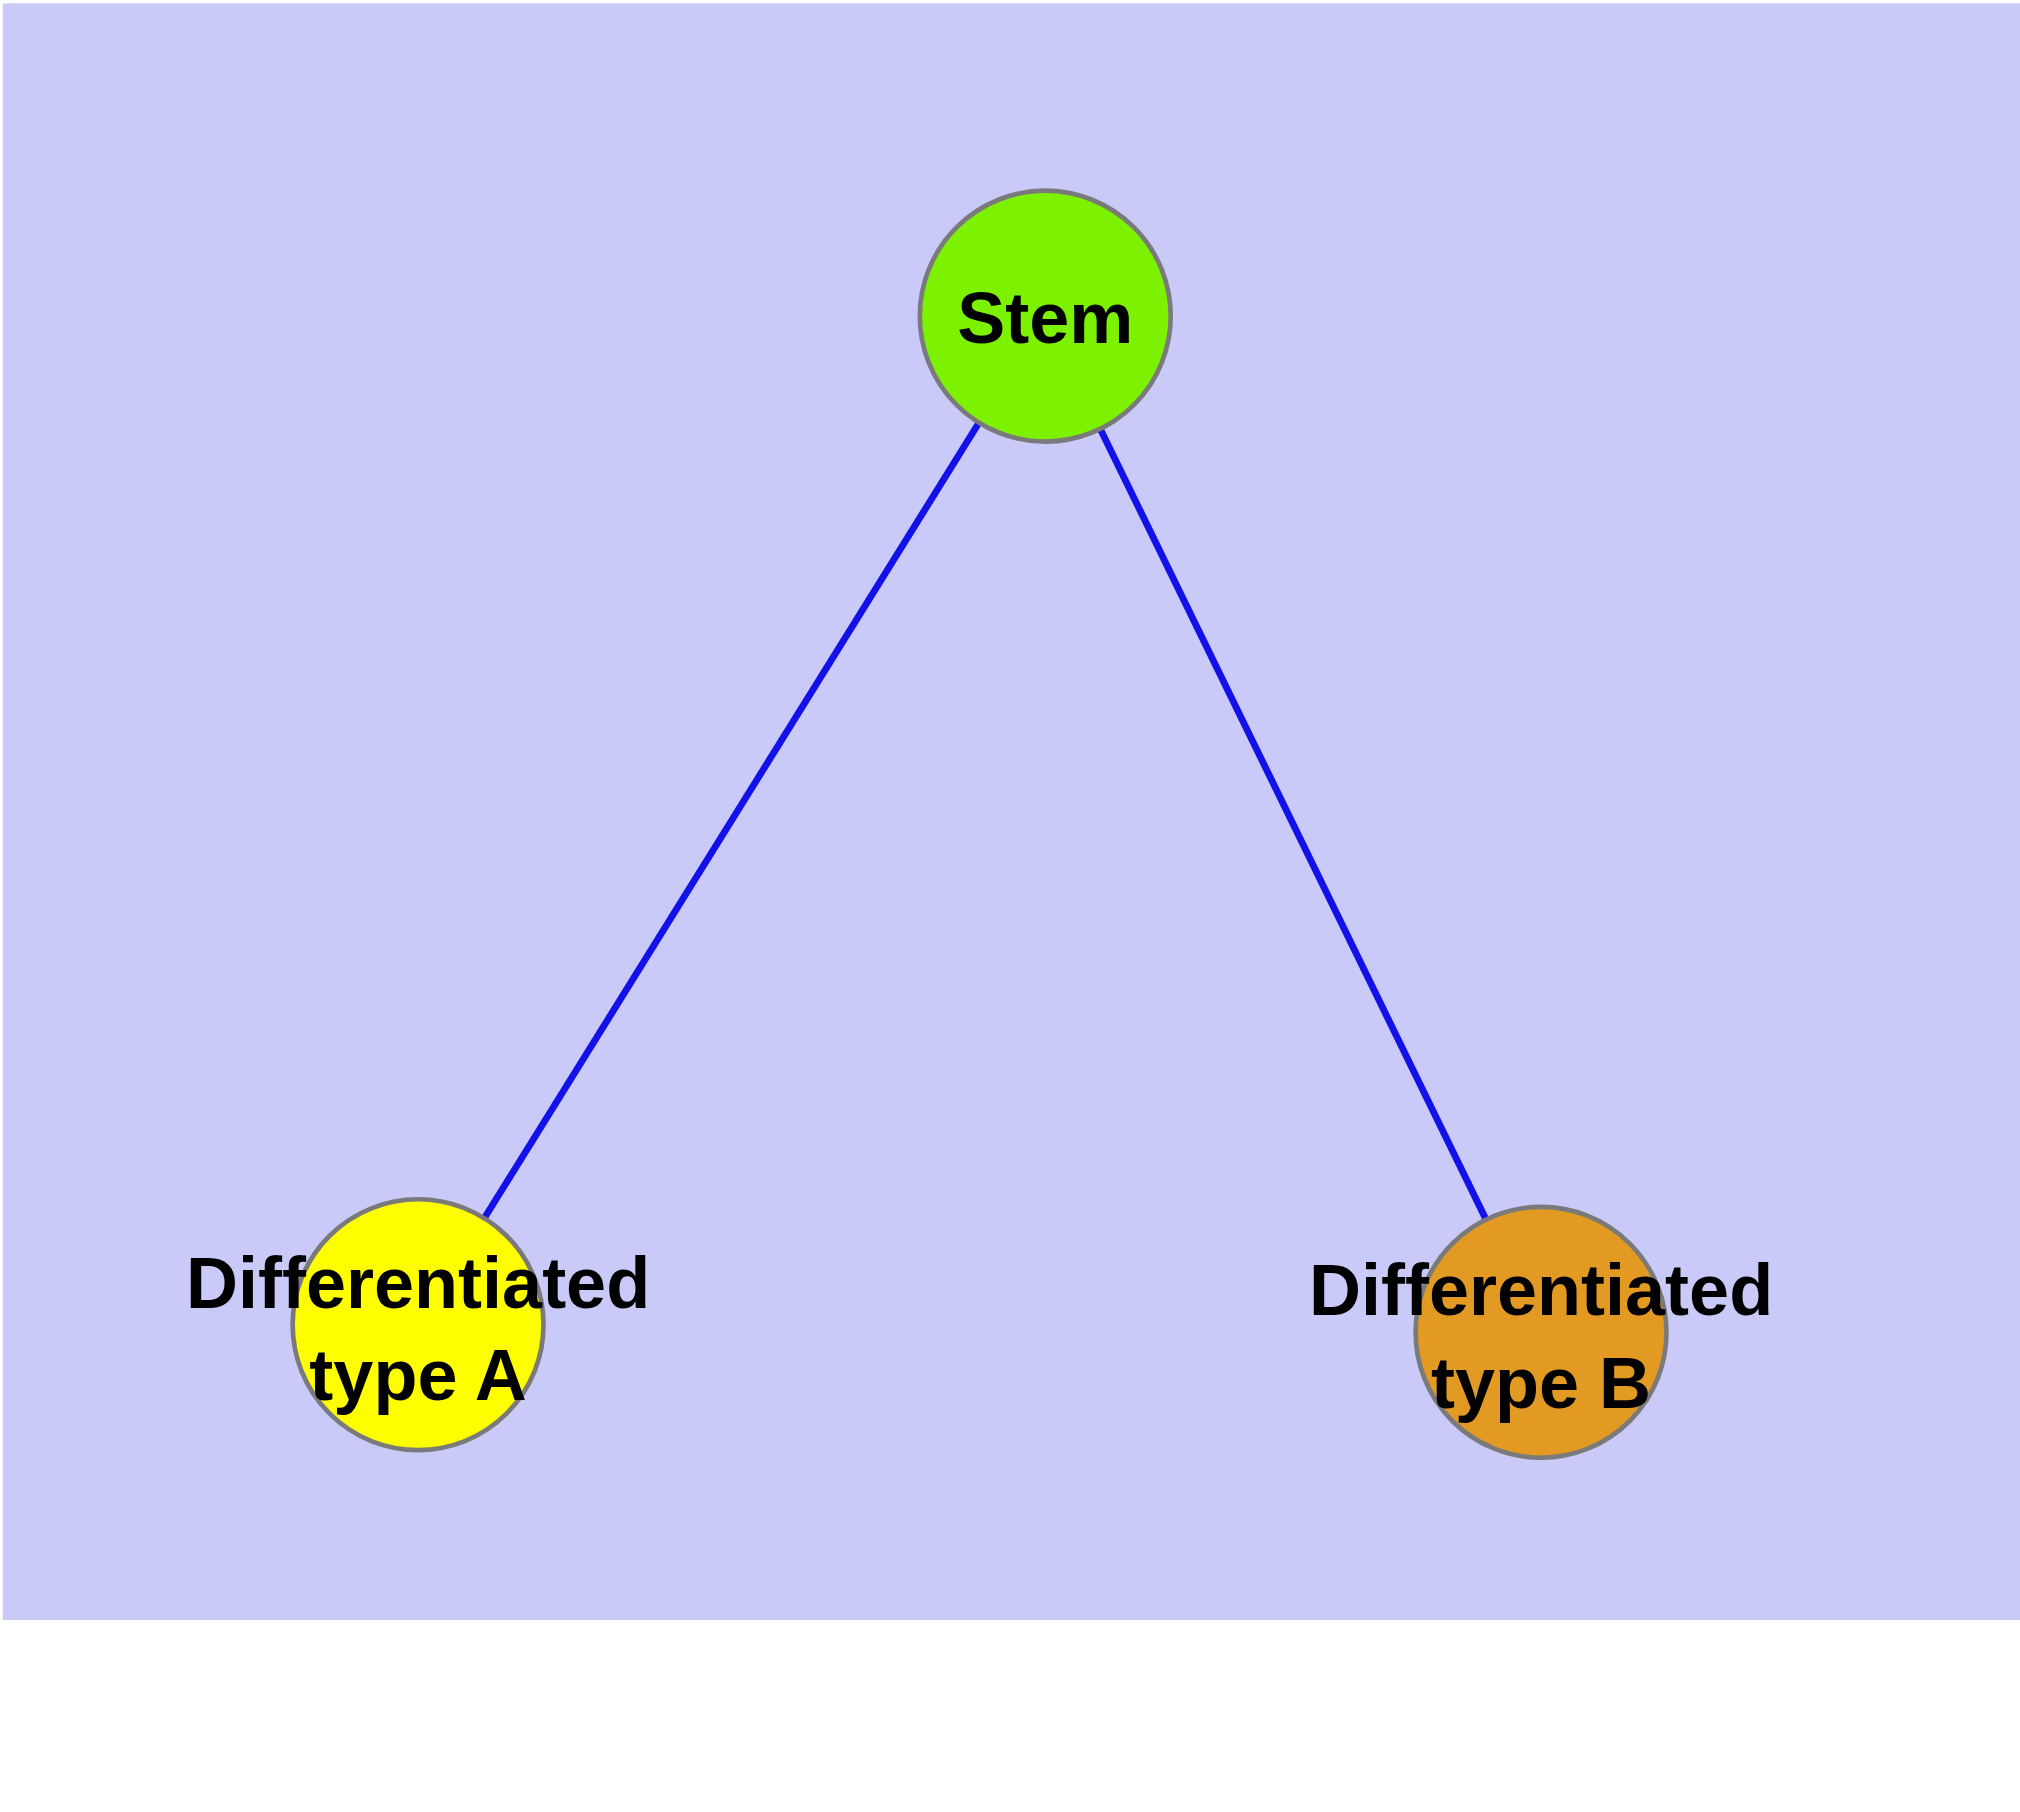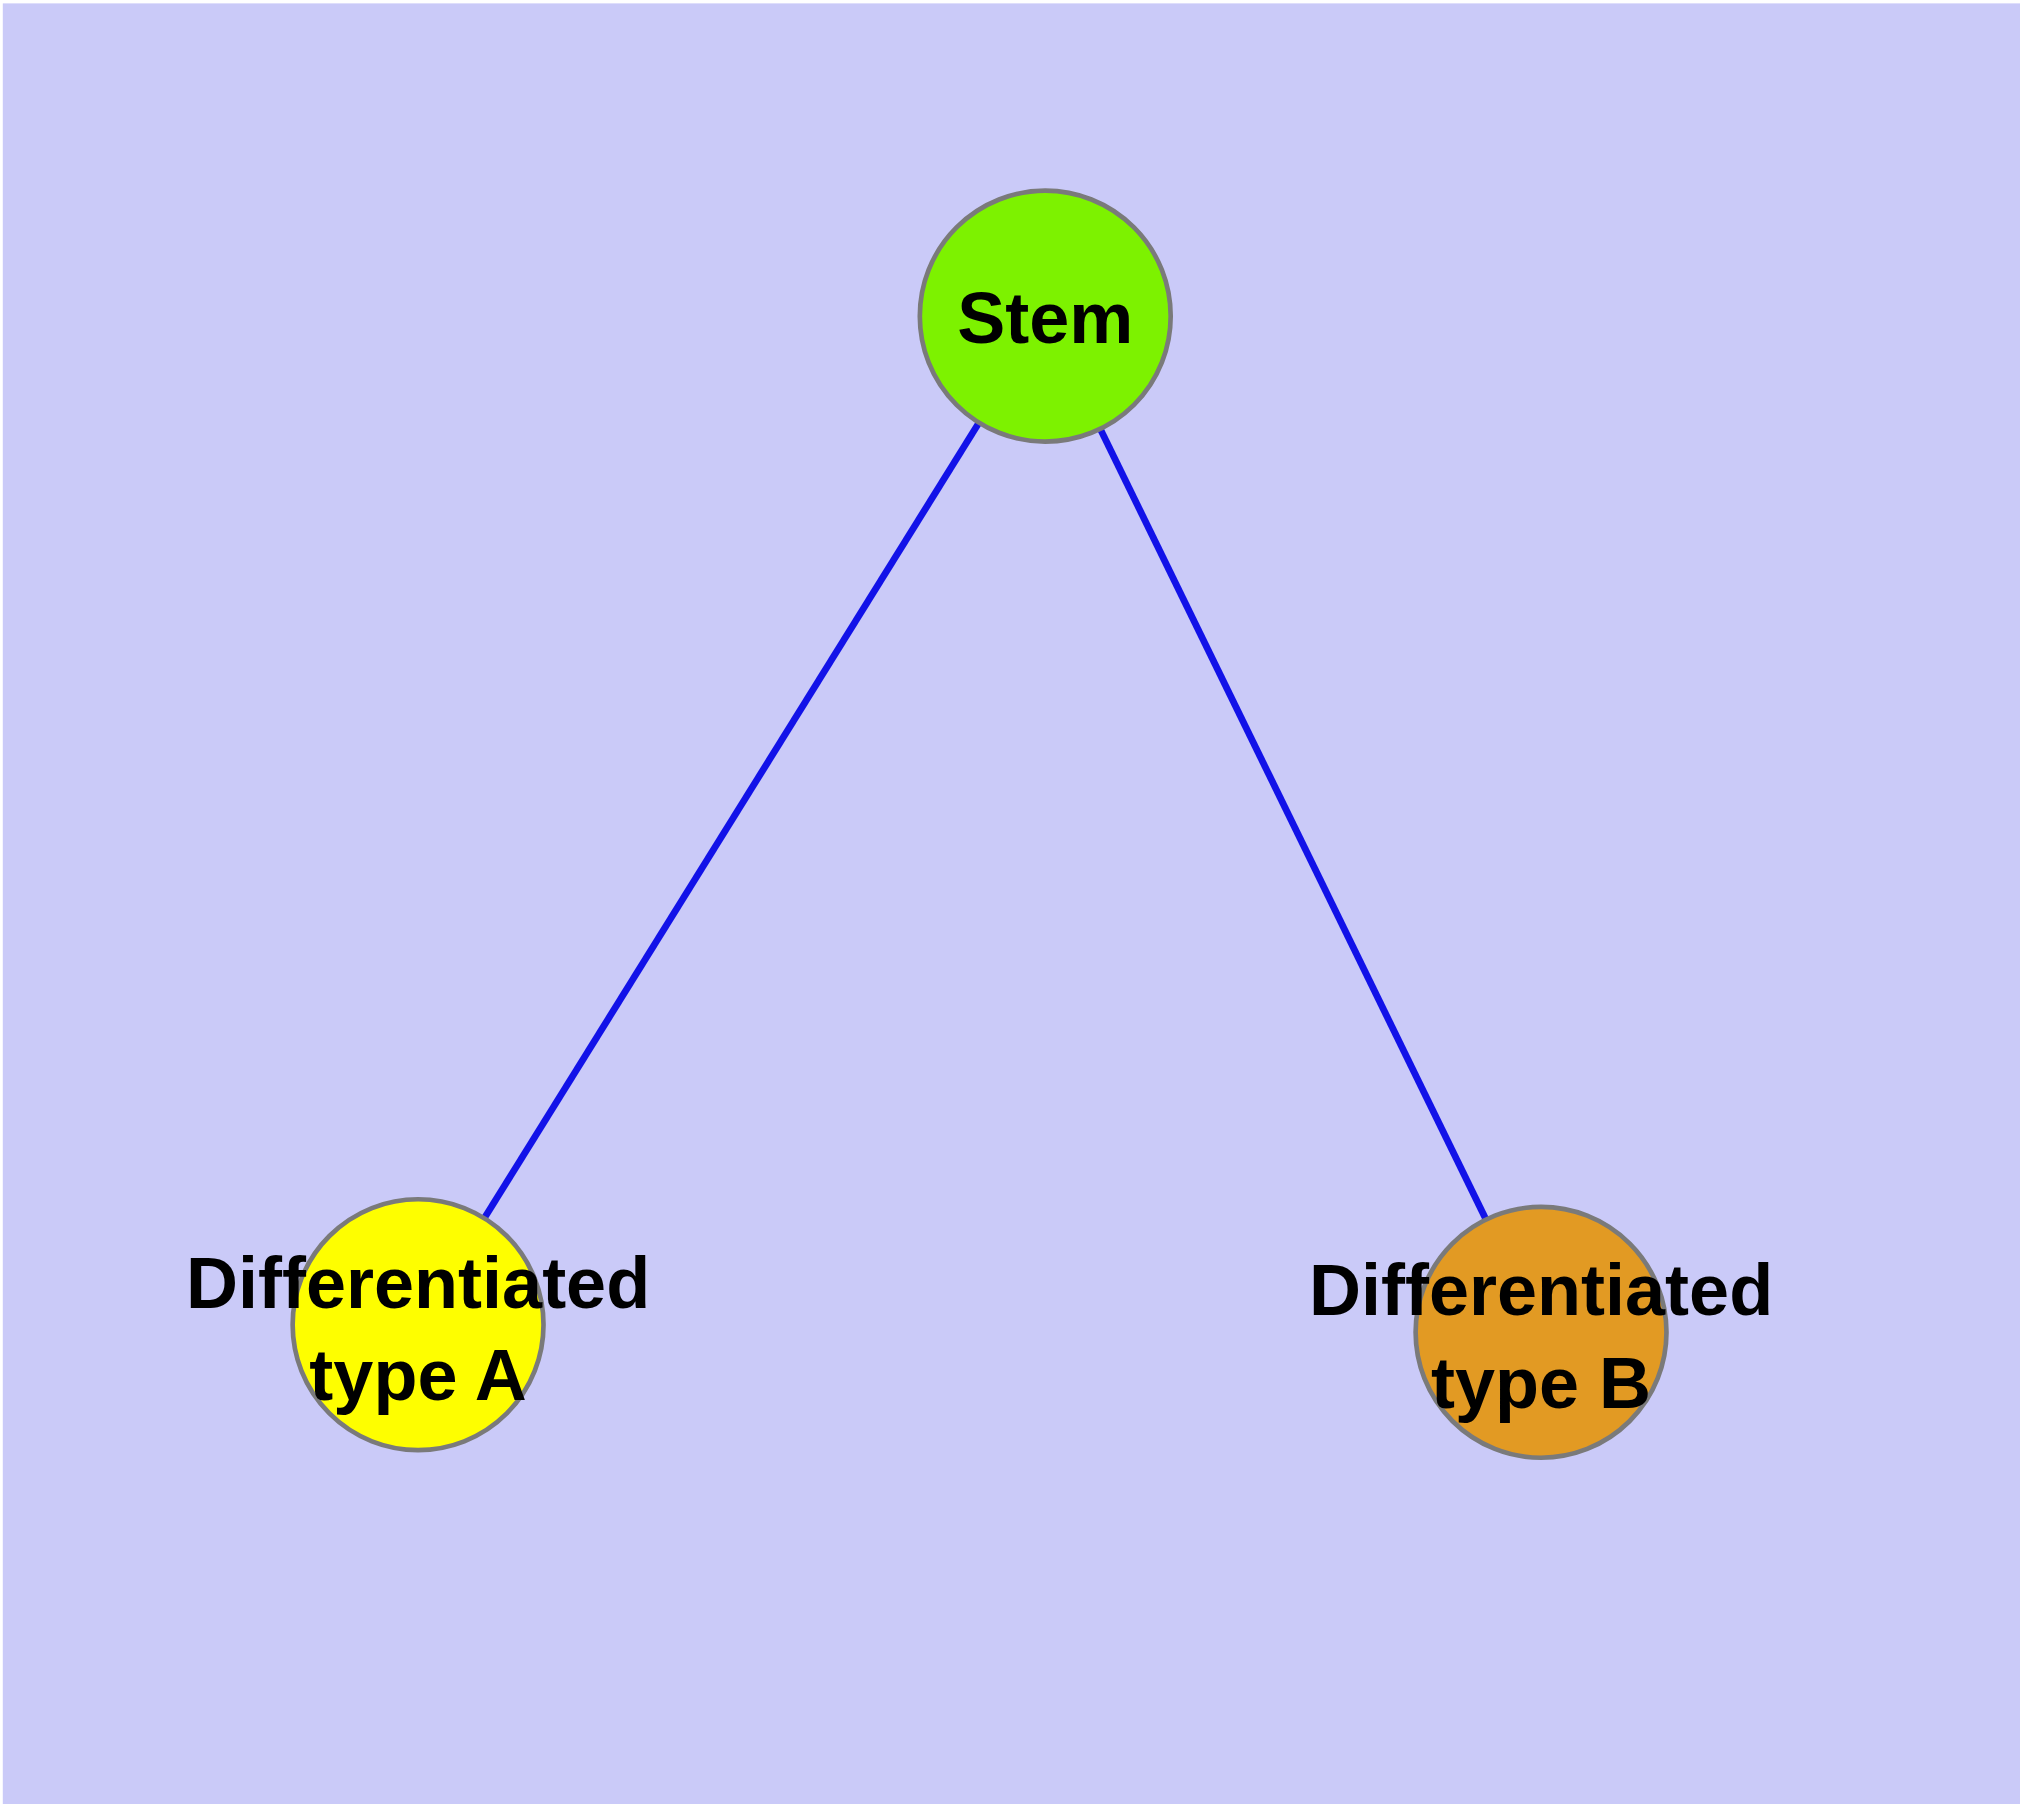--- a/index.html
+++ b/index.html
@@ -3,21 +3,21 @@
 <meta charset="utf-8">
 <style>
   html, body {
     margin: 0;
     padding: 0;
     background: #ffffff;
   }
   .canvas {
     position: relative;
     width: 2021px;
-    height: 1804px;
+    height: 1620px;
     overflow: hidden;
     text-align: center;
   }
   svg {
     display: block;
   }
   .edge {
     stroke-width: 8;
     stroke-linecap: butt;
     fill: none;

